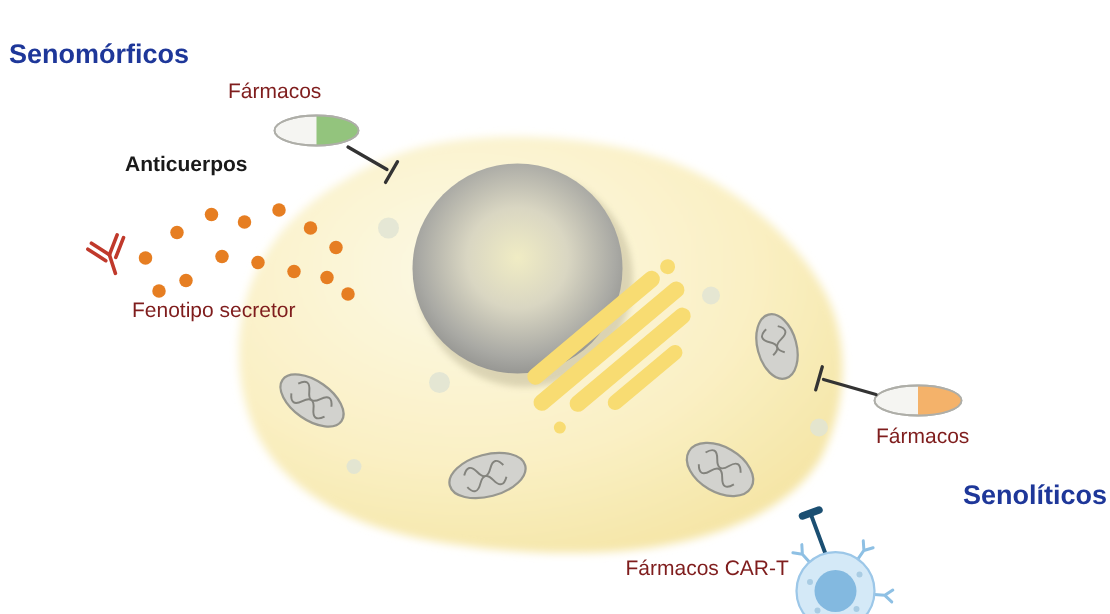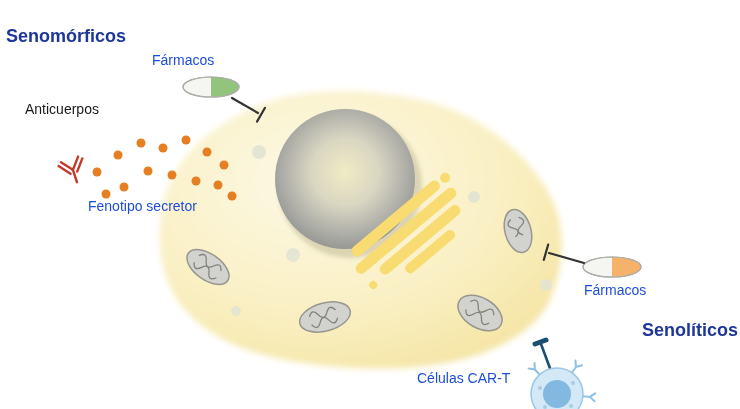--- a/index.html
+++ b/index.html
@@ -1,22 +1,22 @@
 <!DOCTYPE html>
 <html><head>
 <meta charset="utf-8">
 <style>
   html,body{margin:0;padding:0;background:#fff;}
   .canvas{
     position:relative;width:740px;height:409px;background:#ffffff;
     font-family:"Liberation Sans",sans-serif;overflow:hidden;margin-top:24px;
   }
-  .lbl{position:absolute;font-size:14px;color:#1d4ed8;white-space:nowrap;}
+  .lbl{position:absolute;font-size:14px;color:#7f1d1d;white-space:nowrap;}
   .title{position:absolute;font-size:18px;font-weight:bold;color:#1e3799;white-space:nowrap;}
-  .two-line{position:absolute;font-size:14px;color:#1a1a1a;text-align:left;line-height:19px;}
+  .two-line{position:absolute;font-size:14px;color:#1a1a1a;text-align:right;line-height:19px;font-weight:bold;}
   svg{position:absolute;left:0;top:0;}
 </style>
 </head>
 <body>
 
 <div class="canvas">
 
   <svg width="740" height="409" viewBox="0 0 740 409">
     <defs>
       <radialGradient id="cellGrad" cx="38%" cy="32%" r="85%">
@@ -174,15 +174,15 @@
   <div class="two-line" style="left:25px;top:76px;width:140px">
     <span style="display:block">Anticuerpos</span>
   </div>
 
   <div class="lbl" style="left:88px;top:174px">Fenotipo secretor</div>
 
   <div class="lbl" style="left:584px;top:258px">Fármacos</div>
 
   <div class="title" style="left:642px;top:296px">Senolíticos</div>
 
-  <div class="lbl" style="left:417px;top:346px">Células CAR-T</div>
+  <div class="lbl" style="left:417px;top:346px">Fármacos CAR-T</div>
 
 </div>
 
 </body></html>

